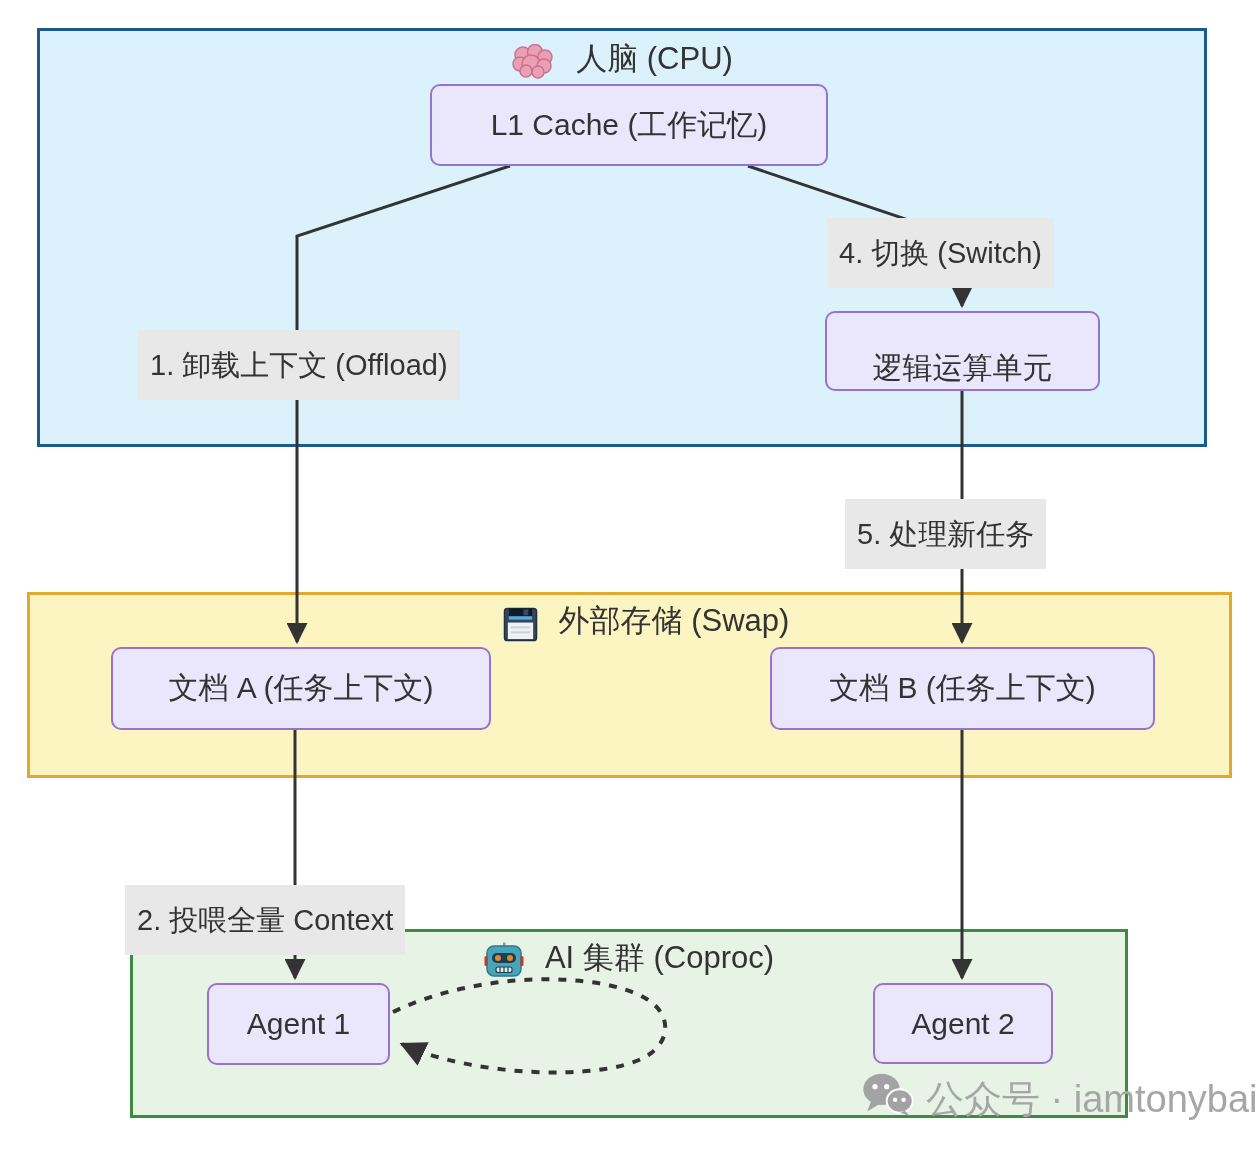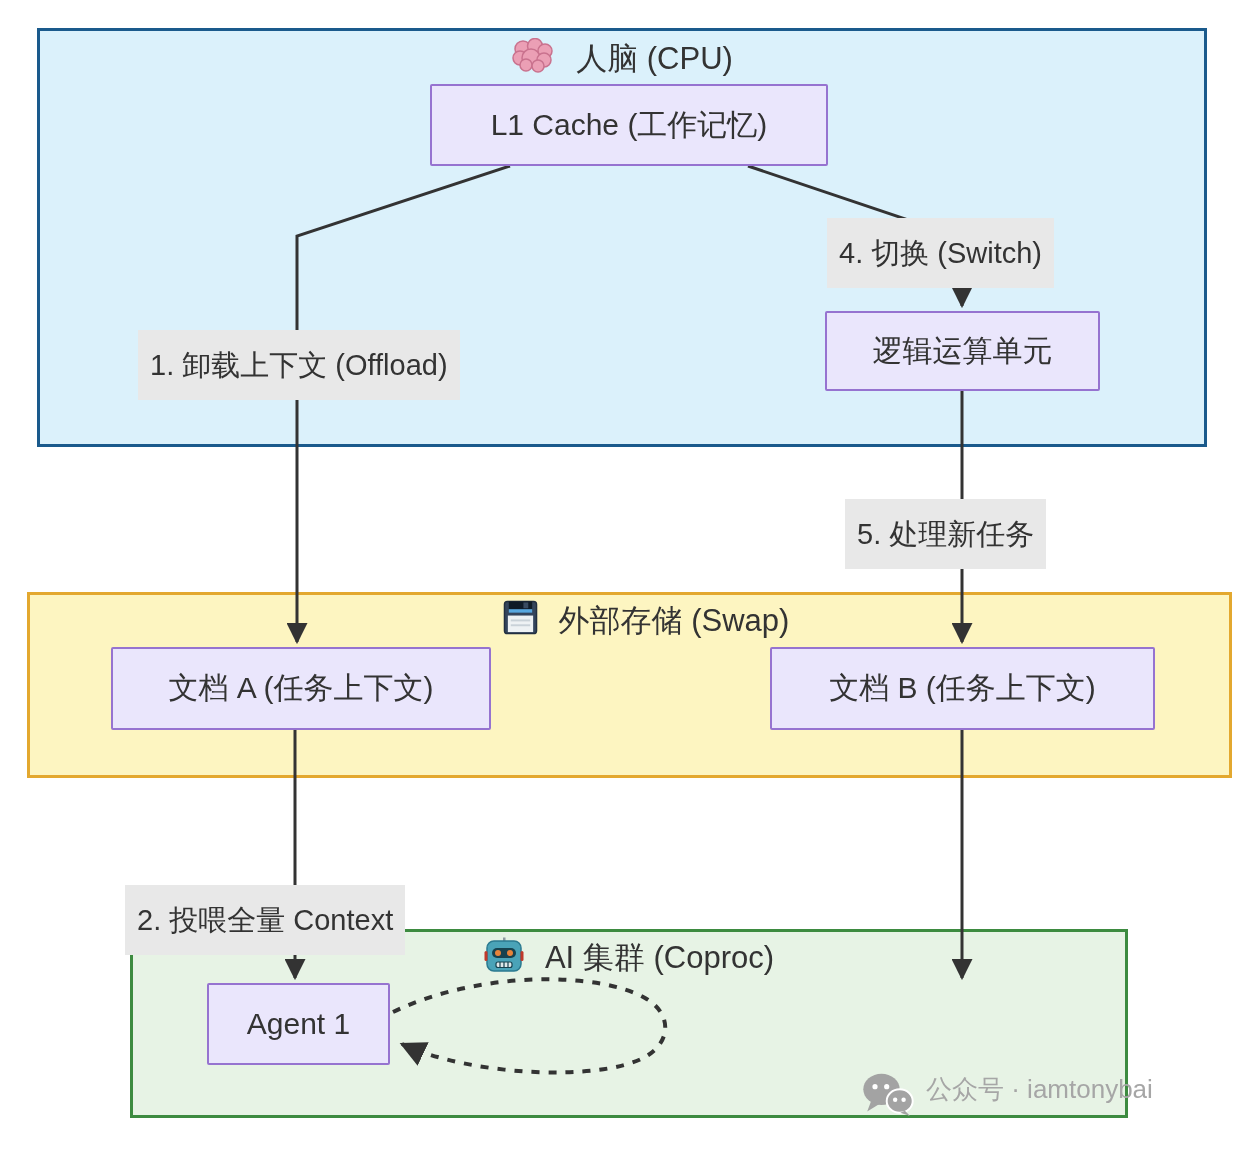--- a/index.html
+++ b/index.html
@@ -11,48 +11,48 @@
   .container{position:absolute;box-sizing:border-box;border:3px solid;z-index:0;}
   #cpu-box{left:37px;top:28px;width:1170px;height:419px;background:var(--cpu-fill);border-color:var(--cpu-border);}
   #swap-box{left:27px;top:592px;width:1205px;height:186px;background:var(--swap-fill);border-color:var(--swap-border);}
   #coproc-box{left:130px;top:929px;width:998px;height:189px;background:var(--coproc-fill);border-color:var(--coproc-border);}
 
   svg.arrows{position:absolute;left:0;top:0;width:1260px;height:1156px;z-index:1;}
   path.edge{fill:none;stroke:var(--arrow);stroke-width:3px;}
   path.edge-dashed{fill:none;stroke:var(--arrow);stroke-width:4px;stroke-dasharray:8 9;}
   .arrowhead{fill:var(--arrow);}
 
-  .ctitle{position:absolute;display:flex;align-items:flex-start;justify-content:center;gap:21px;
+  .ctitle{position:absolute;display:flex;align-items:flex-end;justify-content:center;gap:21px;
     font-size:31px;z-index:2;white-space:nowrap;}
   #cpu-title{left:37px;top:38px;width:1170px;}
   #swap-title{left:27px;top:600px;width:1238px;}
   #coproc-title{left:130px;top:937px;width:998px;}
   .ctitle .icon{display:inline-flex;}
 
   .node{position:absolute;box-sizing:border-box;background:var(--node-fill);
-    border:2px solid var(--node-border);border-radius:2px;
+    border:2px solid var(--node-border);border-radius:10px;
     display:flex;align-items:center;justify-content:center;
     font-size:30px;z-index:2;white-space:nowrap;}
   #node-l1{left:430px;top:84px;width:398px;height:82px;}
-  #node-alu{left:825px;top:311px;width:275px;height:80px;}
+  #node-alu{left:825px;top:311px;width:275px;height:80px;align-items:flex-end;}
   #node-doc-a{left:105px;top:647px;width:380px;height:83px;margin-left:6px;}
   #node-doc-b{left:770px;top:647px;width:385px;height:83px;}
   #node-agent1{left:207px;top:983px;width:183px;height:82px;}
   #node-agent2{left:873px;top:983px;width:180px;height:81px;}
 
   .edge-label{position:absolute;background:var(--label-bg);font-size:29px;line-height:38px;
     padding:16px 12px;white-space:nowrap;z-index:2;}
   #label-offload{left:98px;top:330px;margin-left:40px;}
   #label-switch{left:827px;top:218px;}
   #label-newtask{left:845px;top:499px;}
   #label-feed{left:125px;top:837px;margin-top:48px;}
   #label-async{left:460px;top:1004px;}
 
-  .watermark{position:absolute;left:862px;top:1072px;display:flex;gap:12px;
-    color:var(--watermark);font-size:26px;z-index:3;white-space:nowrap;}
+  .watermark{position:absolute;left:862px;top:1072px;display:flex;align-items:center;gap:12px;
+    color:var(--watermark);font-size:38px;z-index:3;white-space:nowrap;}
 </style>
 </head>
 <body>
 
 <div class="canvas">
 
   <div class="container" id="cpu-box"></div>
   <div class="container" id="swap-box"></div>
   <div class="container" id="coproc-box"></div>
 
@@ -133,20 +133,23 @@
   </div>
   <div class="node" id="node-doc-a">
     <span>文档 A (任务上下文)</span>
   </div>
   <div class="node" id="node-doc-b">
     <span>文档 B (任务上下文)</span>
   </div>
   <div class="node" id="node-agent1">
     <span>Agent 1</span>
   </div>
+  <div class="node" id="node-agent2">
+    <span>Agent 2</span>
+  </div>
 
   <div class="edge-label" id="label-offload">1. 卸载上下文 (Offload)</div>
   <div class="edge-label" id="label-feed">2. 投喂全量 Context</div>
   <div class="edge-label" id="label-switch">4. 切换 (Switch)</div>
   <div class="edge-label" id="label-newtask">5. 处理新任务</div>
 
   <div class="watermark">
     <span class="icon">
       <svg width="52" height="45" viewBox="0 0 40 34">
         <g fill="#a3a3a3">

